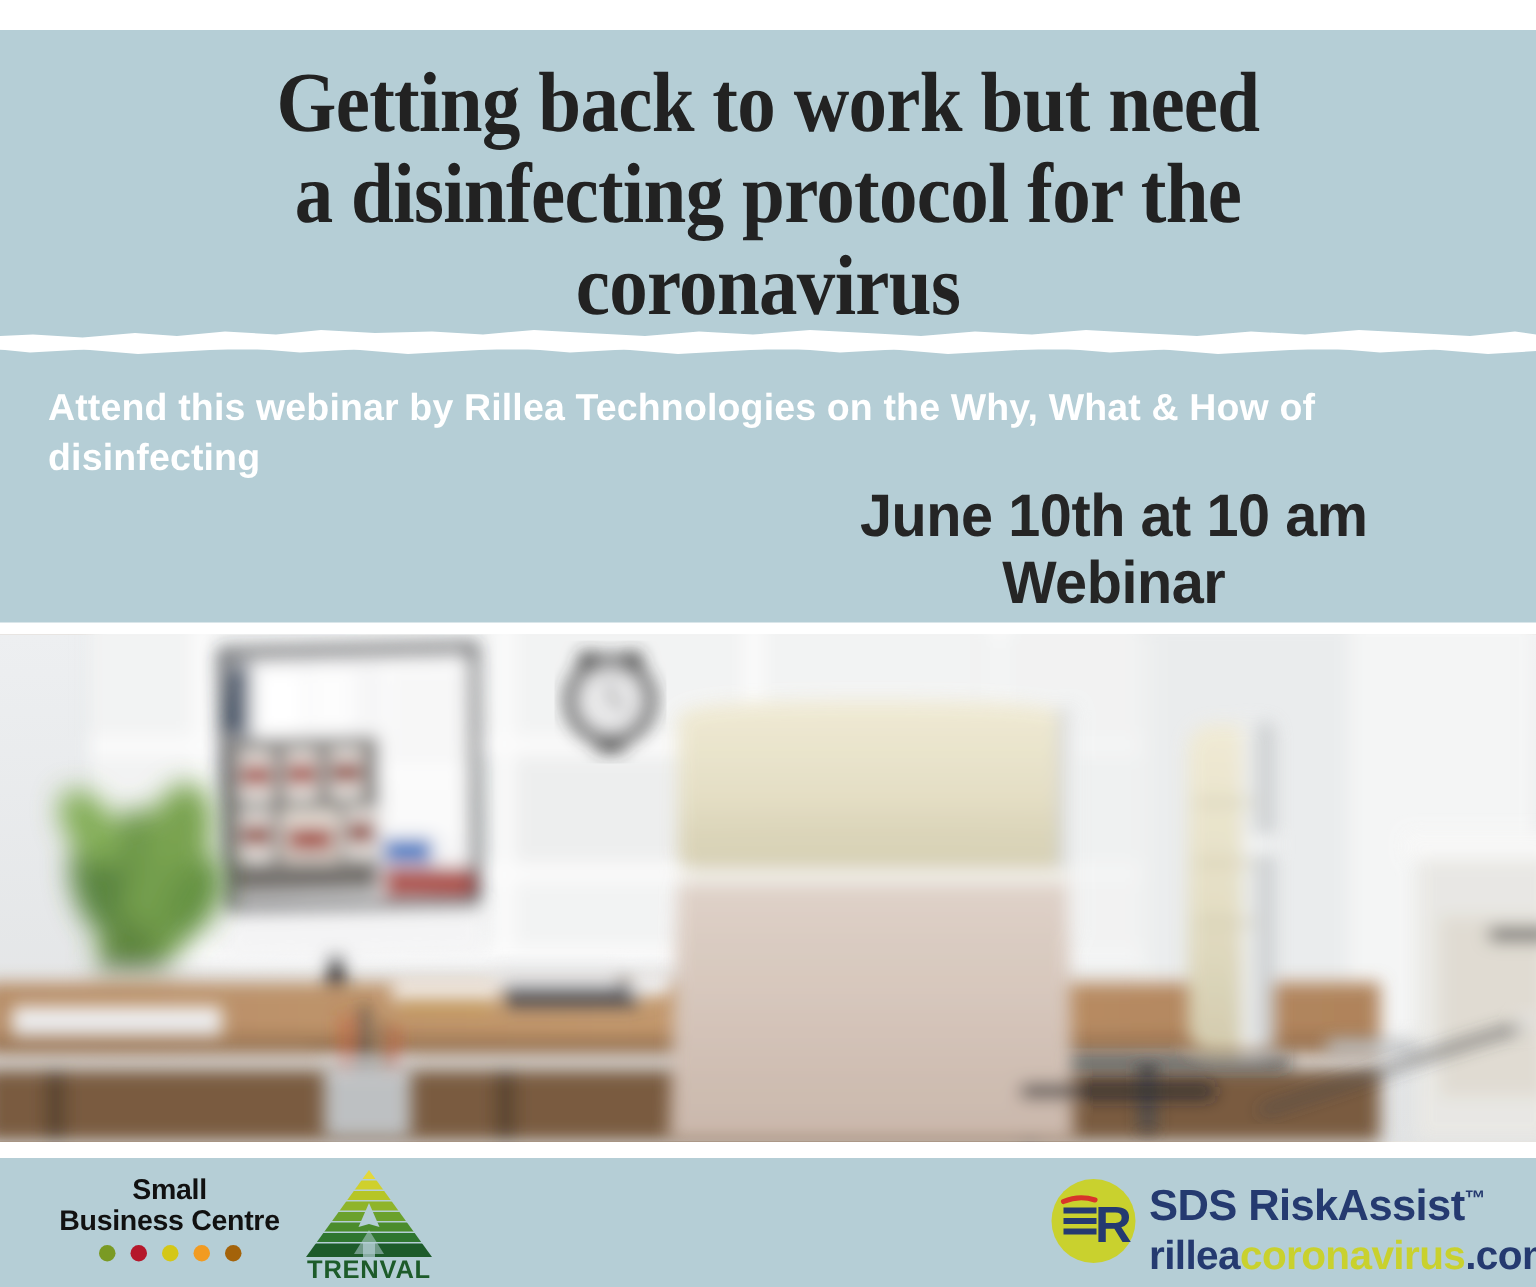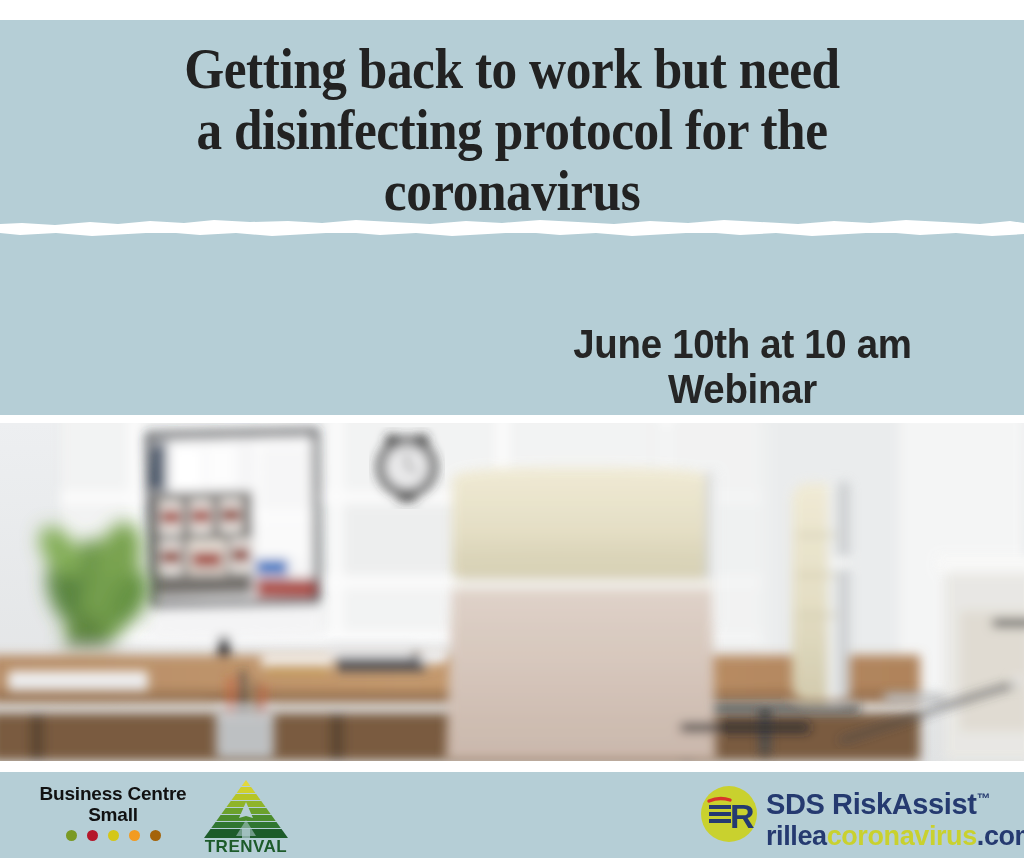--- a/index.html
+++ b/index.html
@@ -226,20 +226,21 @@
                L724,2 L760,4 L798,6 L834,3 L870,5 L906,2 L944,4 L980,6 L1010,3 L1024,5
                L1024,16 L992,18 L956,15 L920,17 L884,14 L848,16 L812,18 L776,15 L740,17
                L704,14 L668,16 L632,18 L596,15 L560,17 L524,14 L488,16 L452,18 L416,15
                L380,17 L344,14 L308,16 L272,18 L236,15 L200,17 L164,14 L128,16 L92,18
                L56,15 L20,17 L0,15 Z" fill="#ffffff"></path>
       <rect x="0" y="8" width="1024" height="7" fill="#ffffff"></rect>
     </svg>
   </div>
 
   <div class="subtitle-band">
+    <div class="subtitle-text">Attend this webinar by Rillea Technologies on the Why, What &amp; How of disinfecting</div>
     <div class="date-block">
       <span>June 10th at 10 am</span>
       <span class="date-line2">Webinar</span>
     </div>
   </div>
 
   <div class="photo">
     <svg width="1024" height="338" viewBox="0 0 1024 338" xmlns="http://www.w3.org/2000/svg">
       <defs>
         <filter id="blurSoft" x="-12%" y="-12%" width="124%" height="124%">
@@ -438,22 +439,22 @@
         <circle cx="1018" cy="258" r="5" fill="#e8e8e8"></circle>
       </g>
 
       <rect x="0" y="0" width="1024" height="338" fill="#ffffff" opacity="0.07"></rect>
     </svg>
   </div>
 
   <div class="footer-band">
 
     <div class="sbc-logo">
+      <div class="sbc-line">Small</div>
       <div class="sbc-line">Business Centre</div>
-      <div class="sbc-line">Small</div>
       <div class="sbc-dots">
         <span class="sbc-dot" style="background:#7a9a24"></span>
         <span class="sbc-dot" style="background:#b5172b"></span>
         <span class="sbc-dot" style="background:#d4c717"></span>
         <span class="sbc-dot" style="background:#f29b21"></span>
         <span class="sbc-dot" style="background:#a4630a"></span>
       </div>
     </div>
 
     <div class="trenval-logo">

